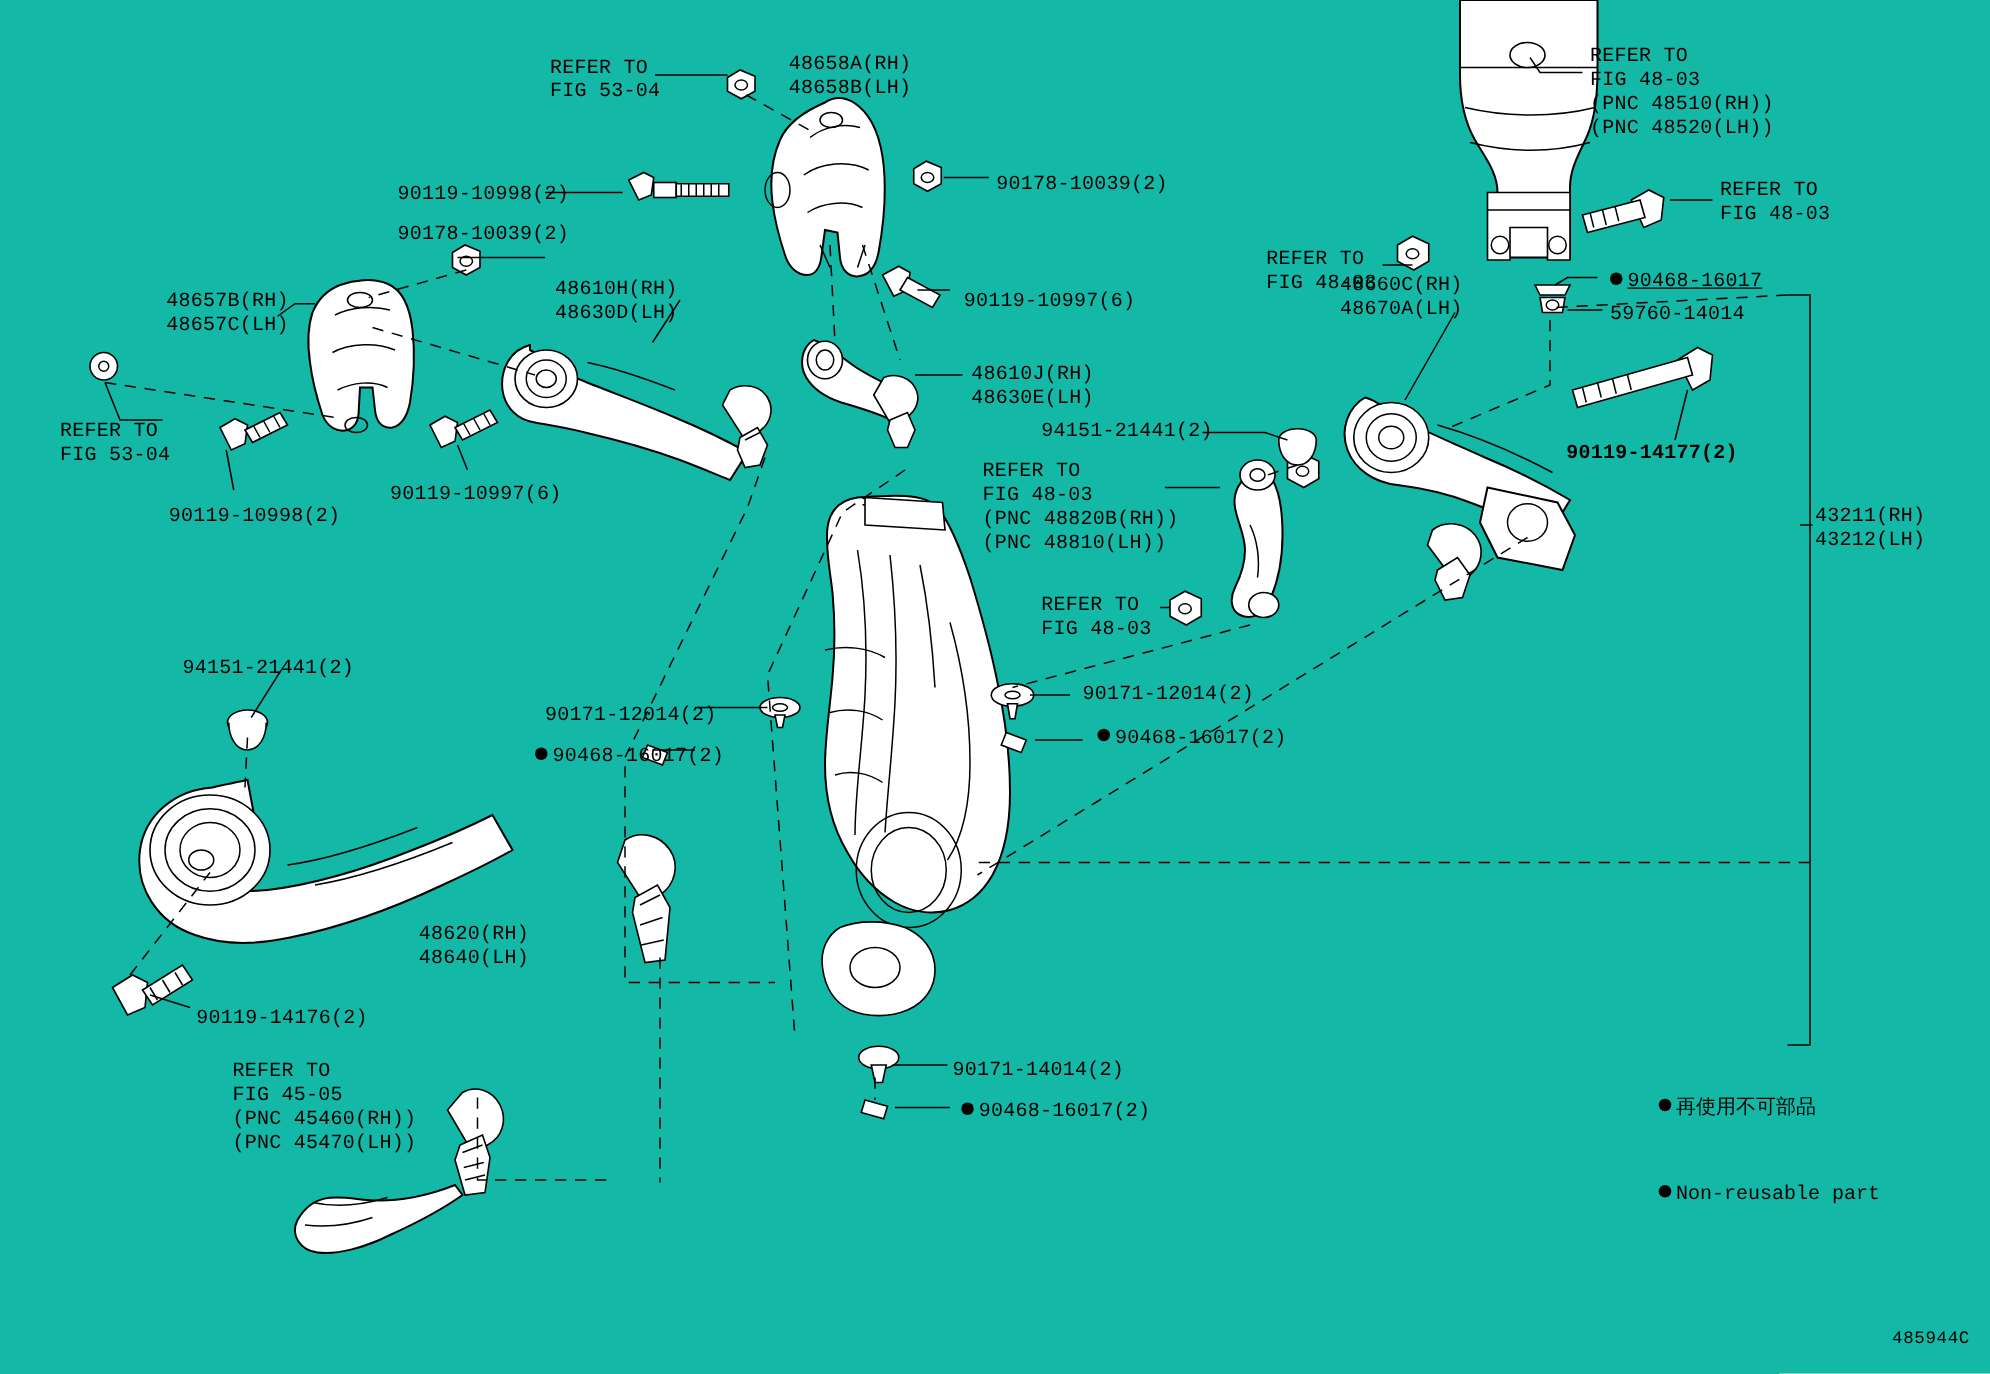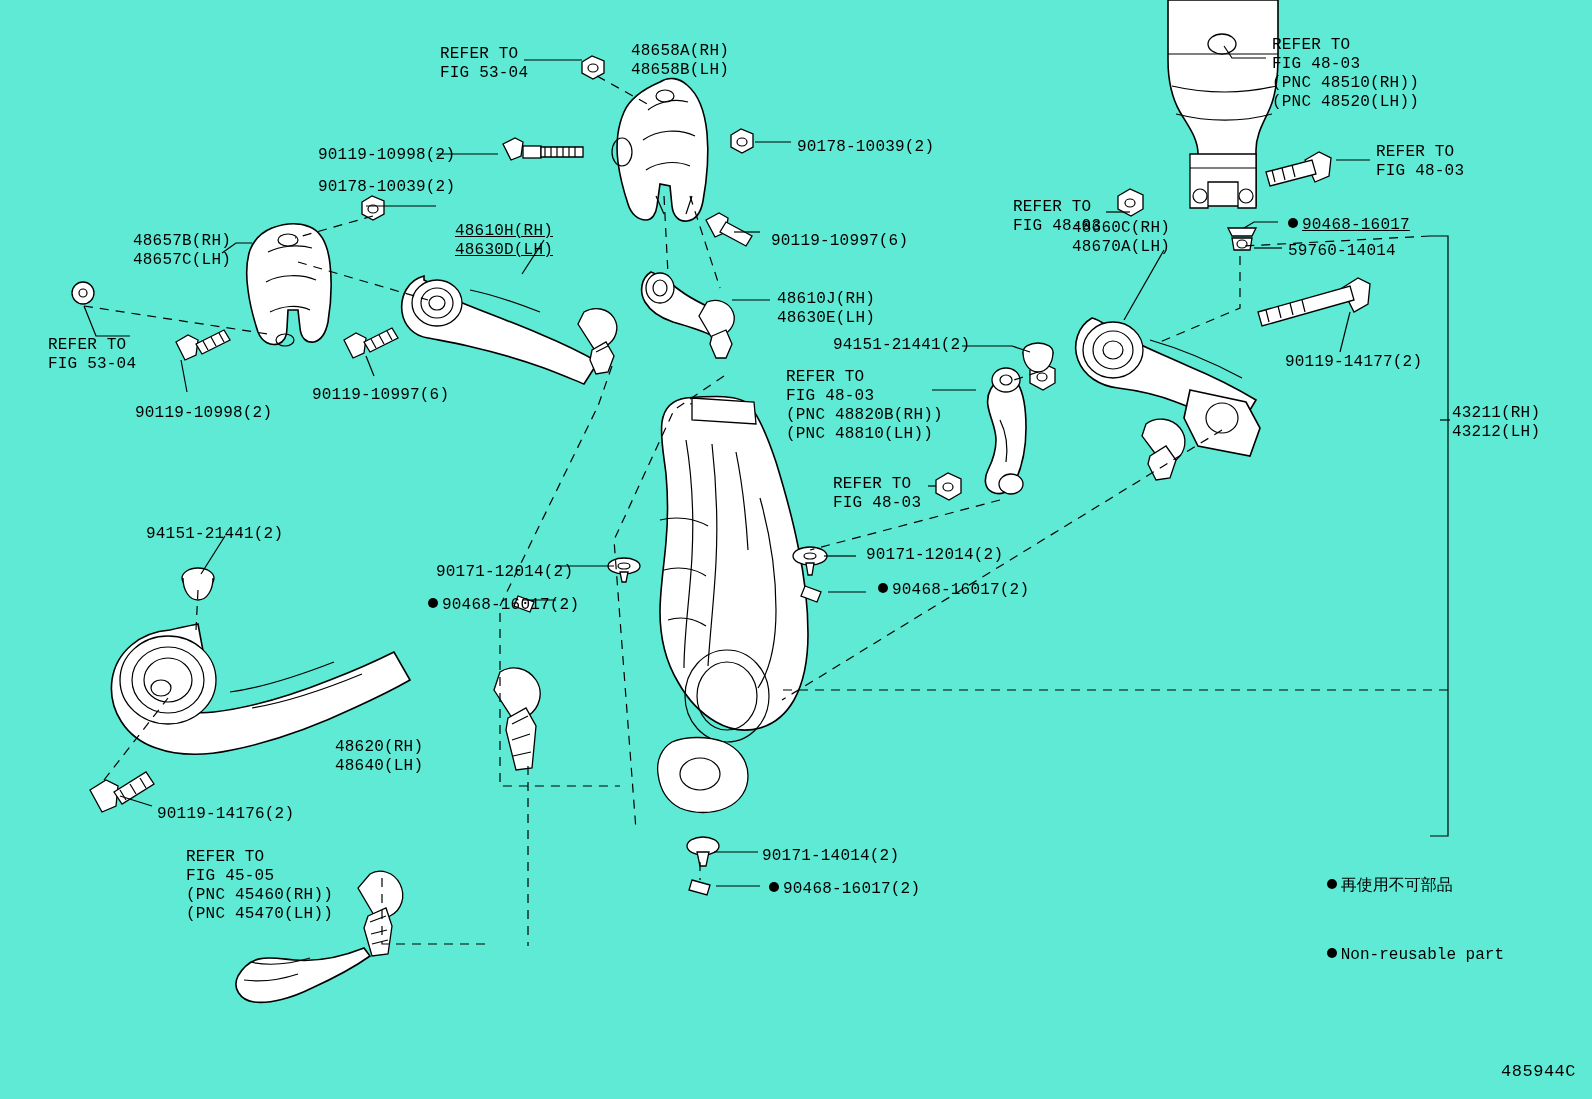--- a/index.html
+++ b/index.html
@@ -4,35 +4,35 @@
 <style>
   html, body {
     margin: 0;
     padding: 0;
     background: #ffffff;
   }
   #sheet {
     position: relative;
     width: 1592px;
     height: 1099px;
-    background: #5eead4;
+    background: #14b8a6;
     overflow: hidden;
     font-family: "Liberation Mono", "DejaVu Sans Mono", monospace;
     color: #000000;
   }
   .lbl {
     position: absolute;
     font-family: "Liberation Mono", "DejaVu Sans Mono", monospace;
     font-size: 16px;
     line-height: 19px;
     white-space: pre;
     letter-spacing: 0.2px;
     color: #000;
   }
-  .lbl.code { font-size: 17px; letter-spacing: 0.5px; margin-top: 44px; }
+  .lbl.code { font-size: 14px; letter-spacing: 0.5px; margin-top: 44px; }
   .dot {
     display: inline-block;
     width: 10px;
     height: 10px;
     border-radius: 50%;
     background: #000;
     margin-right: 4px;
     vertical-align: 1px;
   }
   .legend {
@@ -362,33 +362,33 @@
 (PNC 48520(LH))</div>
       <div class="lbl" style="left: 318px; top: 146px;">90119-10998(2)</div>
       <div class="lbl" style="left: 797px; top: 138px;">90178-10039(2)</div>
       <div class="lbl" style="left: 1376px; top: 143px;">REFER TO
 FIG 48-03</div>
       <div class="lbl" style="left: 318px; top: 178px;">90178-10039(2)</div>
       <div class="lbl" style="left: 1013px; top: 198px;">REFER TO
 FIG 48-03</div>
       <div class="lbl" style="left: 133px; top: 232px;">48657B(RH)
 48657C(LH)</div>
-      <div class="lbl" style="left: 455px; top: 222px; text-decoration: underline;">48610H(RH)
+      <div class="lbl" style="left: 444px; top: 222px;">48610H(RH)
 48630D(LH)</div>
       <div class="lbl" style="left: 771px; top: 232px;">90119-10997(6)</div>
       <div class="lbl" style="left: 1288px; top: 216px; text-decoration: underline;"><span class="dot"></span><span>90468-16017</span></div>
       <div class="lbl" style="left: 1072px; top: 219px;">48660C(RH)
 48670A(LH)</div>
       <div class="lbl" style="left: 1288px; top: 242px;">59760-14014</div>
       <div class="lbl" style="left: 777px; top: 290px;">48610J(RH)
 48630E(LH)</div>
       <div class="lbl" style="left: 48px; top: 336px;">REFER TO
 FIG 53-04</div>
       <div class="lbl" style="left: 833px; top: 336px;">94151-21441(2)</div>
-      <div class="lbl" style="left: 1285px; top: 353px;">90119-14177(2)</div>
+      <div class="lbl" style="left: 1253px; top: 353px; font-weight: bold;">90119-14177(2)</div>
       <div class="lbl" style="left: 312px; top: 386px;">90119-10997(6)</div>
       <div class="lbl" style="left: 786px; top: 368px;">REFER TO
 FIG 48-03
 (PNC 48820B(RH))
 (PNC 48810(LH))</div>
       <div class="lbl" style="left: 135px; top: 404px;">90119-10998(2)</div>
       <div class="lbl" style="left: 1452px; top: 404px;">43211(RH)
 43212(LH)</div>
       <div class="lbl" style="left: 833px; top: 475px;">REFER TO
 FIG 48-03</div>

